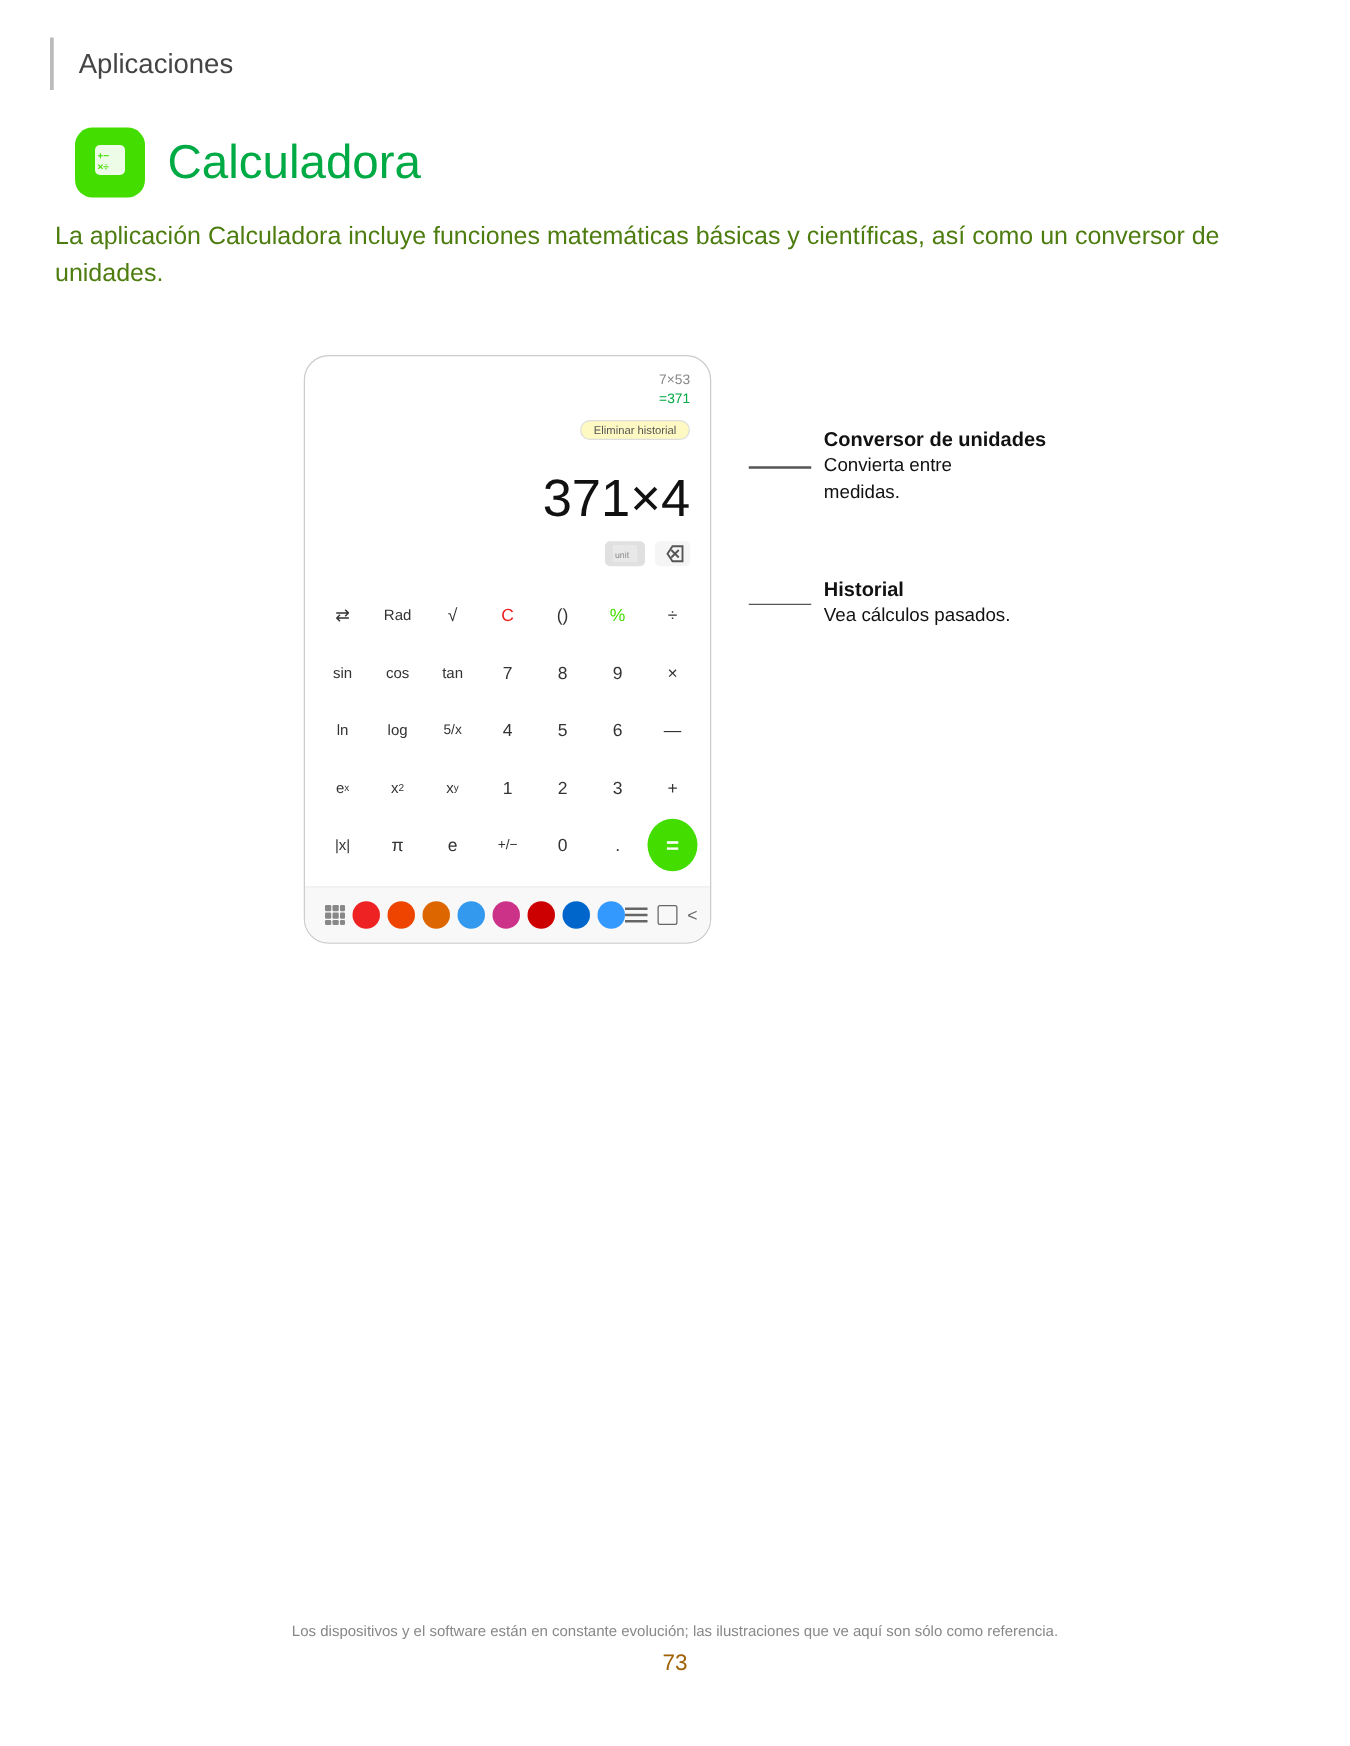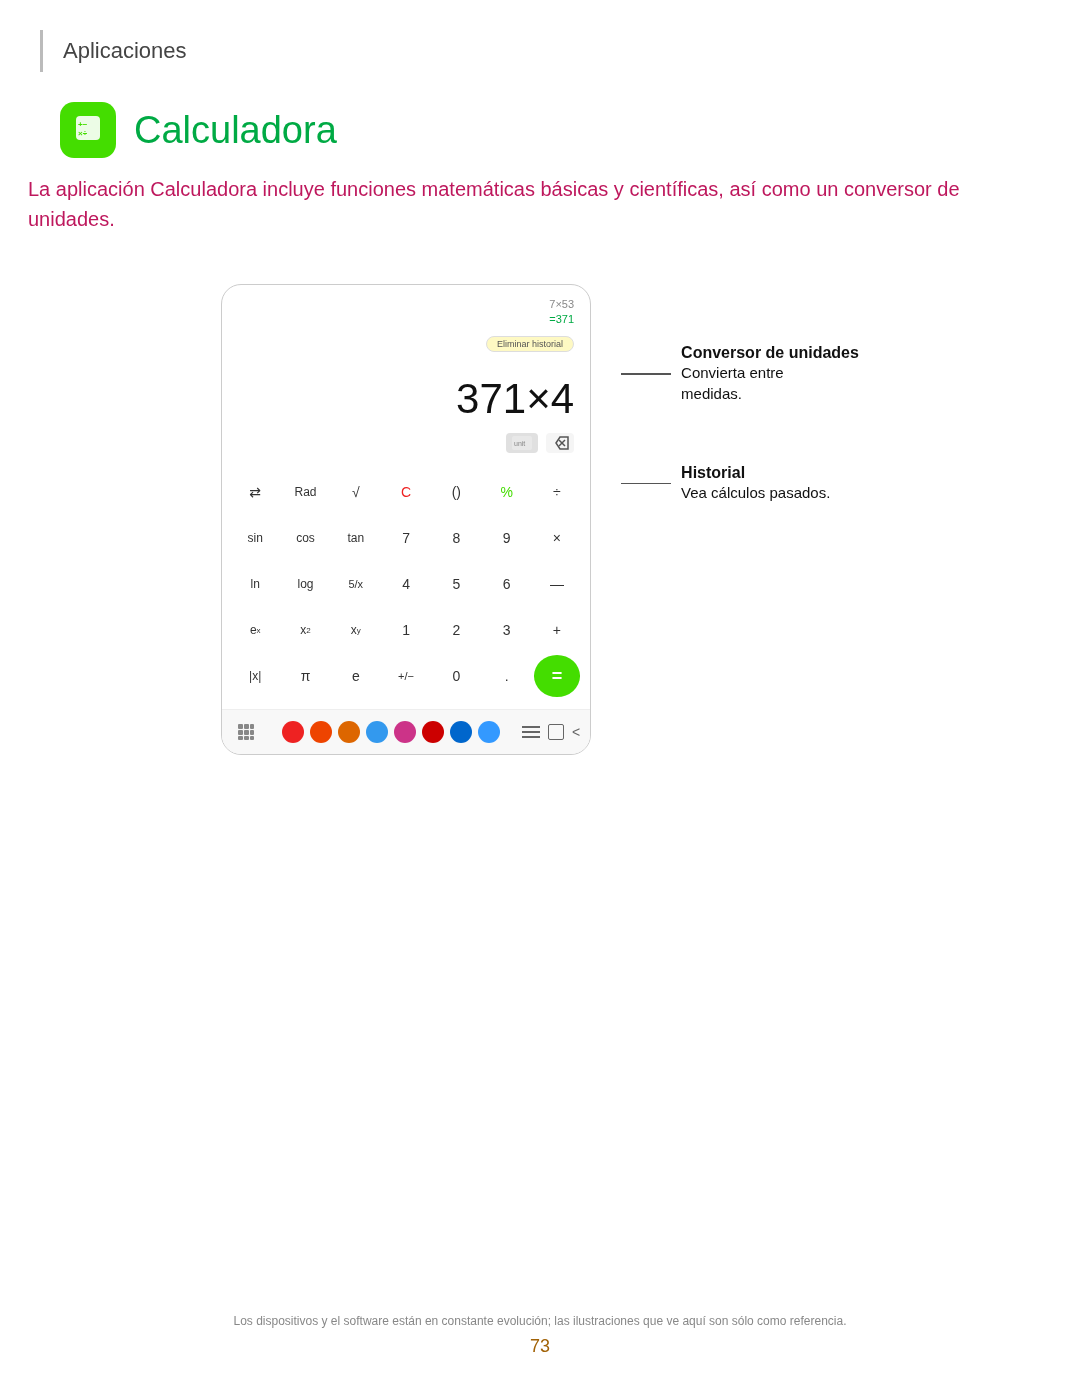--- a/index.html
+++ b/index.html
@@ -36,38 +36,38 @@
       text-align: center;
     }
     .app-title-text {
       font-size: 38px;
       color: #00aa44;
       font-weight: 400;
     }
 
     
     .description {
-      padding: 0 60px 30px 28px;
+      padding: 0 60px 30px 44px;
       font-size: 20px;
-      color: #be185d;
+      color: #4d7c0f;
       line-height: 1.5;
     }
 
     
     .main-content {
       display: flex;
       justify-content: center;
       padding: 20px 60px;
       gap: 30px;
       align-items: flex-start;
     }
 
     
     .phone-mockup {
-      width: 370px;
+      width: 326px;
       border: 1.5px solid #cccccc;
       border-radius: 20px;
       background: #ffffff;
       overflow: hidden;
       flex-shrink: 0;
     }
 
     
     .calc-history {
       padding: 12px 16px 6px 16px;
@@ -198,21 +198,21 @@
     .annotations-panel {
       display: flex;
       flex-direction: column;
       gap: 60px;
       padding-top: 40px;
     }
 
     
     .page-footer {
       position: absolute;
-      bottom: 40px;
+      bottom: 56px;
       left: 0;
       right: 0;
       text-align: center;
     }
     .footer-note {
       font-size: 12px;
       color: #888888;
     }
     .footer-page {
       font-size: 18px;

